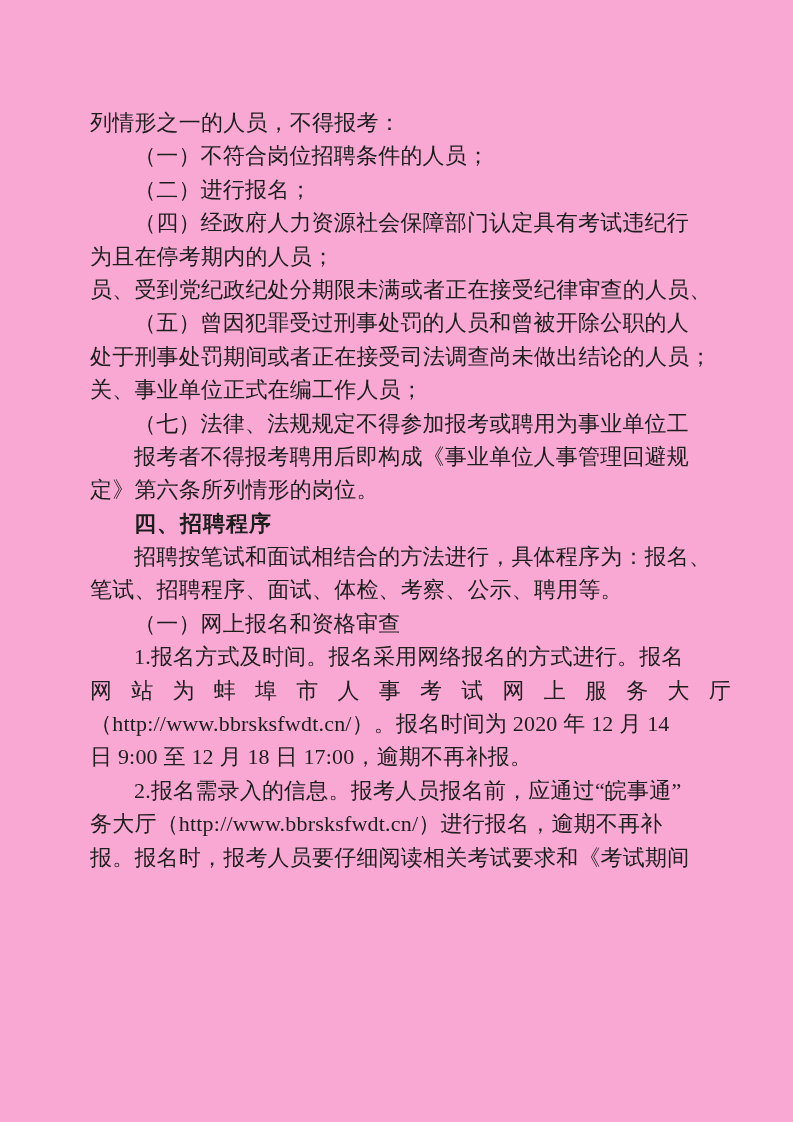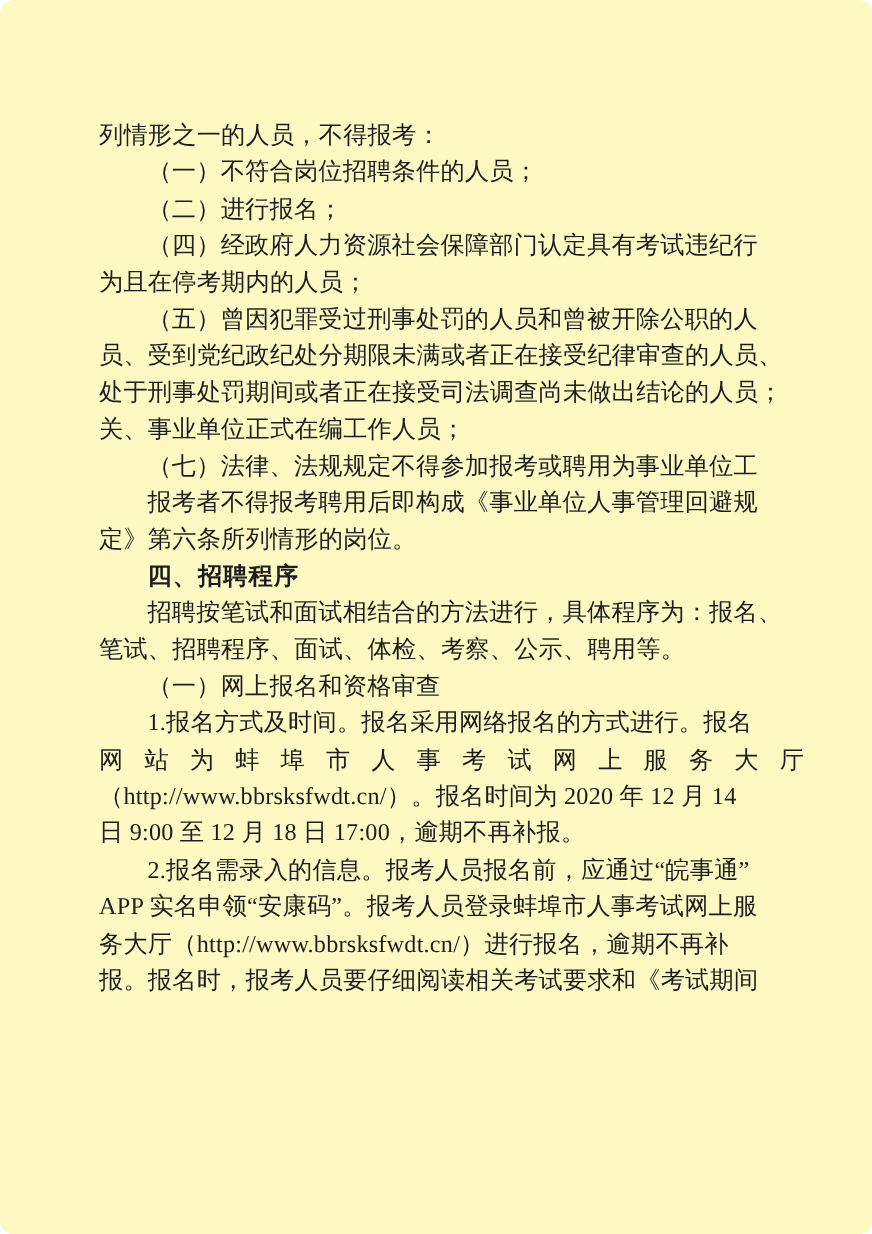--- a/index.html
+++ b/index.html
@@ -4,23 +4,22 @@
 <style>
   html, body {
     margin: 0;
     padding: 0;
     background: #ffffff;
   }
   .page {
     position: relative;
     width: 793px;
     height: 1122px;
-    background: #fef9c3;
+    background: #f9a8d4;
     overflow: hidden;
-    border-radius: 12px;
   }
   .content {
     position: absolute;
     left: 90px;
     top: 106px;
     width: 641px;
   }
   .line {
     font-family: "Liberation Serif", "DejaVu Serif", serif;
     font-size: 22px;
@@ -48,33 +47,32 @@
 </head>
 <body>
 
 <div class="page">
   <div class="content">
       <div class="line">列情形之一的人员，不得报考：</div>
       <div class="line indent">（一）不符合岗位招聘条件的人员；</div>
       <div class="line indent">（二）进行报名；</div>
       <div class="line indent">（四）经政府人力资源社会保障部门认定具有考试违纪行</div>
       <div class="line">为且在停考期内的人员；</div>
+      <div class="line">员、受到党纪政纪处分期限未满或者正在接受纪律审查的人员、</div>
       <div class="line indent">（五）曾因犯罪受过刑事处罚的人员和曾被开除公职的人</div>
-      <div class="line">员、受到党纪政纪处分期限未满或者正在接受纪律审查的人员、</div>
       <div class="line">处于刑事处罚期间或者正在接受司法调查尚未做出结论的人员；</div>
       <div class="line">关、事业单位正式在编工作人员；</div>
       <div class="line indent">（七）法律、法规规定不得参加报考或聘用为事业单位工</div>
       <div class="line indent">报考者不得报考聘用后即构成《事业单位人事管理回避规</div>
       <div class="line">定》第六条所列情形的岗位。</div>
       <div class="line indent bold">四、招聘程序</div>
       <div class="line indent">招聘按笔试和面试相结合的方法进行，具体程序为：报名、</div>
       <div class="line">笔试、招聘程序、面试、体检、考察、公示、聘用等。</div>
       <div class="line indent">（一）网上报名和资格审查</div>
       <div class="line indent">1.报名方式及时间。报名采用网络报名的方式进行。报名</div>
       <div class="line justify">网 站 为 蚌 埠 市 人 事 考 试 网 上 服 务 大 厅</div>
       <div class="line">（http://www.bbrsksfwdt.cn/）。报名时间为 2020 年 12 月 14</div>
       <div class="line">日 9:00 至 12 月 18 日 17:00，逾期不再补报。</div>
       <div class="line indent">2.报名需录入的信息。报考人员报名前，应通过“皖事通”</div>
-      <div class="line">APP 实名申领“安康码”。报考人员登录蚌埠市人事考试网上服</div>
       <div class="line">务大厅（http://www.bbrsksfwdt.cn/）进行报名，逾期不再补</div>
       <div class="line">报。报名时，报考人员要仔细阅读相关考试要求和《考试期间</div>
     </div>
 </div>
 
 </body></html>

